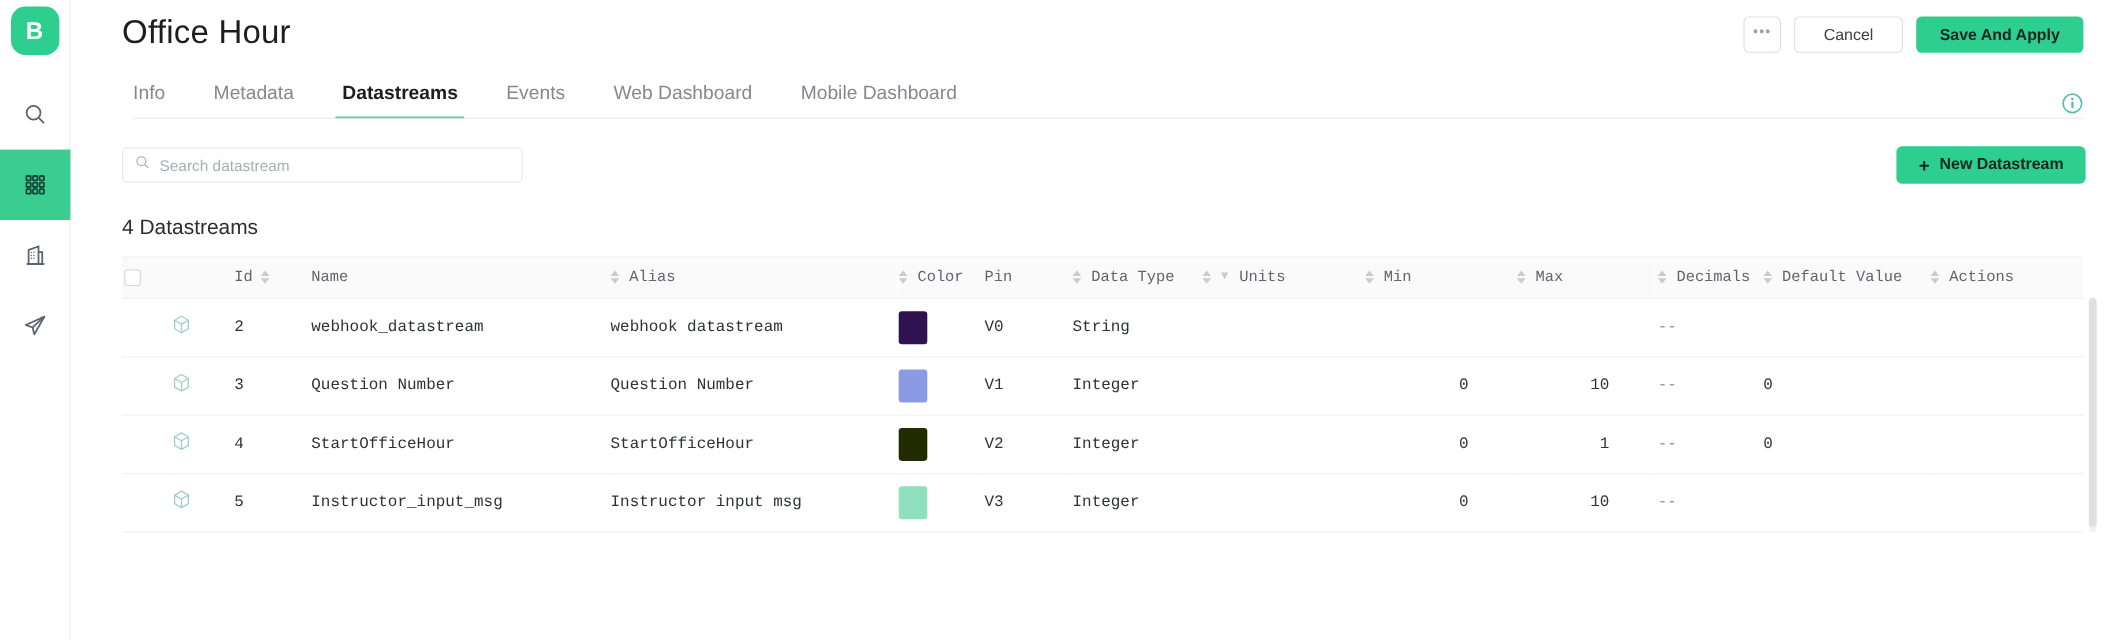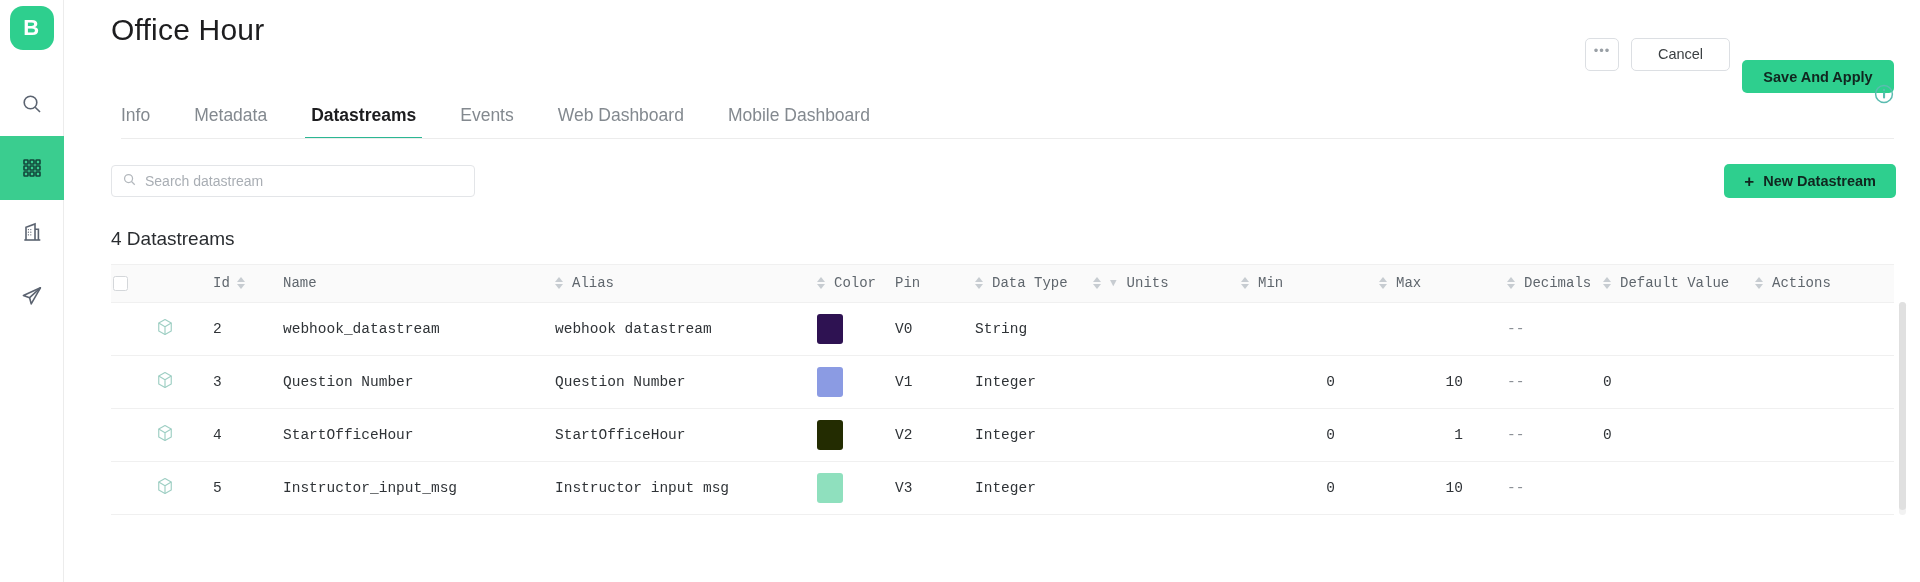--- a/index.html
+++ b/index.html
@@ -57,27 +57,27 @@
     width: 34px; border: 1px solid #dcdfe3; background: #fff;
     color: #9aa0a6; font-size: 13px; letter-spacing: 1px;
     padding-bottom: 7px;
   }
   .btn-cancel {
     min-width: 99px; padding: 0 18px;
     border: 1px solid #dcdfe3; background: #fff; color: #3c4043;
   }
   .btn-primary {
     min-width: 152px; padding: 0 18px; border: none;
-    background: #2ecf8e; color: #10261f; font-weight: bold; margin-top: 45px;
+    background: #2ecf8e; color: #10261f; font-weight: bold;
   }
 
   
   .tabs {
     display: flex; align-items: flex-end; gap: 0;
-    padding: 0 0 0 47px; margin-top: 6px;
+    padding: 0 0 0 47px; margin-top: 16px;
     position: relative;
   }
   .tab {
     font-size: 17.5px; color: #83898f; padding: 6px 22px 13px 22px;
     cursor: pointer; position: relative; white-space: nowrap;
   }
   .tab:first-child { padding-left: 10px; }
   .tab.active { color: #1d1d1f; font-weight: bold; }
   .tab.active::after {
     content: ""; position: absolute; left: 16px; right: 16px; bottom: 0;

